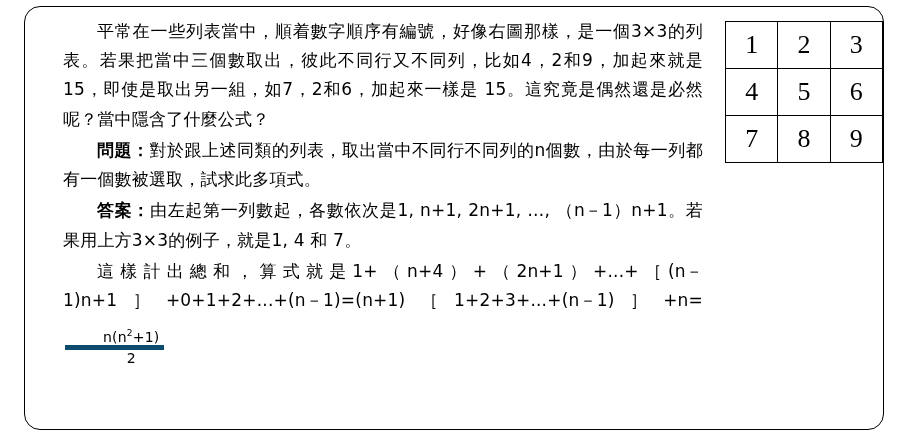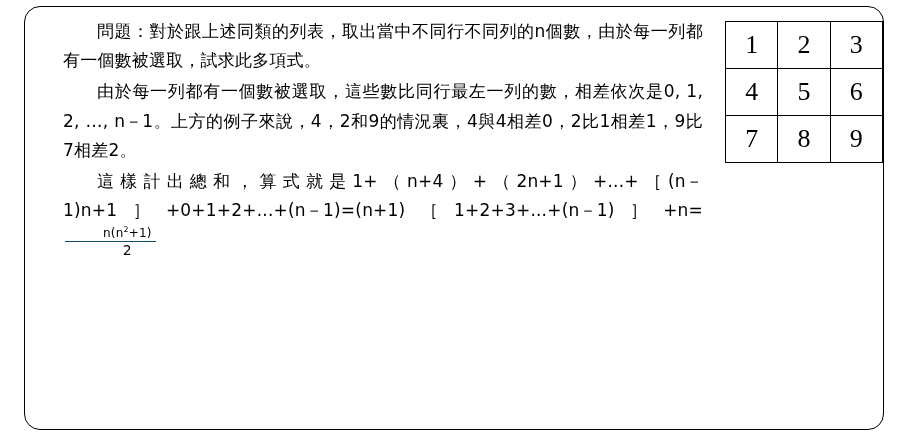--- a/index.html
+++ b/index.html
@@ -41,21 +41,21 @@
     letter-spacing: 0.2px;
   }
   .para {
     margin: 0 0 2px 0;
     text-align: justify;
   }
   .para.indent {
     text-indent: 2em;
   }
   .label {
-    font-weight: normal;
+    font-weight: bold;
   }
   
   .grid-table {
     position: absolute;
     left: 700px;
     top: 14px;
     border-collapse: collapse;
   }
   .grid-table td {
     width: 56px;
@@ -70,24 +70,25 @@
   }
   
   .frac {
     display: inline-block;
     vertical-align: -0.55em;
     text-align: center;
     margin: 0 2px;
   }
   .frac .num {
     display: block;
-    font-size: 12px;
+    font-size: 14px;
     line-height: 1.15;
-    border-bottom: 1px solid #0c4a6e;
+    border-bottom: 5px solid #0c4a6e;
     padding: 0 4px;
+    margin-top: 13px;
   }
   .frac .den {
     display: block;
     font-size: 14px;
     line-height: 1.25;
     padding: 0 4px;
   }
   sup.exp {
     font-size: 0.65em;
     vertical-align: super;
@@ -114,23 +115,24 @@
         <tr>
           <td>7</td>
           <td>8</td>
           <td>9</td>
         </tr>
       </tbody>
     </table>
 
     <div class="content">
 
+      <p class="para indent">平常在一些列表當中，順着數字順序有編號，好像右圖那樣，是一個3×3的列表。若果把當中三個數取出，彼此不同行又不同列，比如4，2和9，加起來就是 15，即使是取出另一組，如7，2和6，加起來一樣是 15。這究竟是偶然還是必然呢？當中隱含了什麼公式？</p>
 
       <p class="para indent"><span class="label">問題：</span><span>對於跟上述同類的列表，取出當中不同行不同列的n個數，由於每一列都有一個數被選取，試求此多項式。</span></p>
 
+      <p class="para indent"><span class="label">答案：</span><span>由左起第一列數起，各數依次是1, n+1, 2n+1, …, （n－1）n+1。若果用上方3×3的例子，就是1, 4 和 7。</span></p>
 
-      <p class="para indent">由於每一列都有一個數被選取，這些數比同行最左一列的數，相差依次是0, 1, 2, …, n－1。上方的例子來說，4，2和9的情況裏，4與4相差0，2比1相差1，9比7相差2。</p>
 
       <p class="para indent"><span>這樣計出總和，算式就是1+（n+4）+（2n+1）+...+［(n－1)n+1］+0+1+2+...+(n－1)=</span><span>(n+1)［1+2+3+...+(n－1)］+n=</span><span class="frac"><span class="num"><span>n(n</span><sup class="exp">2</sup><span>+1)</span></span><span class="den">2</span></span></p>
 
     </div>
   </div>
 </div>
 
 </body></html>

